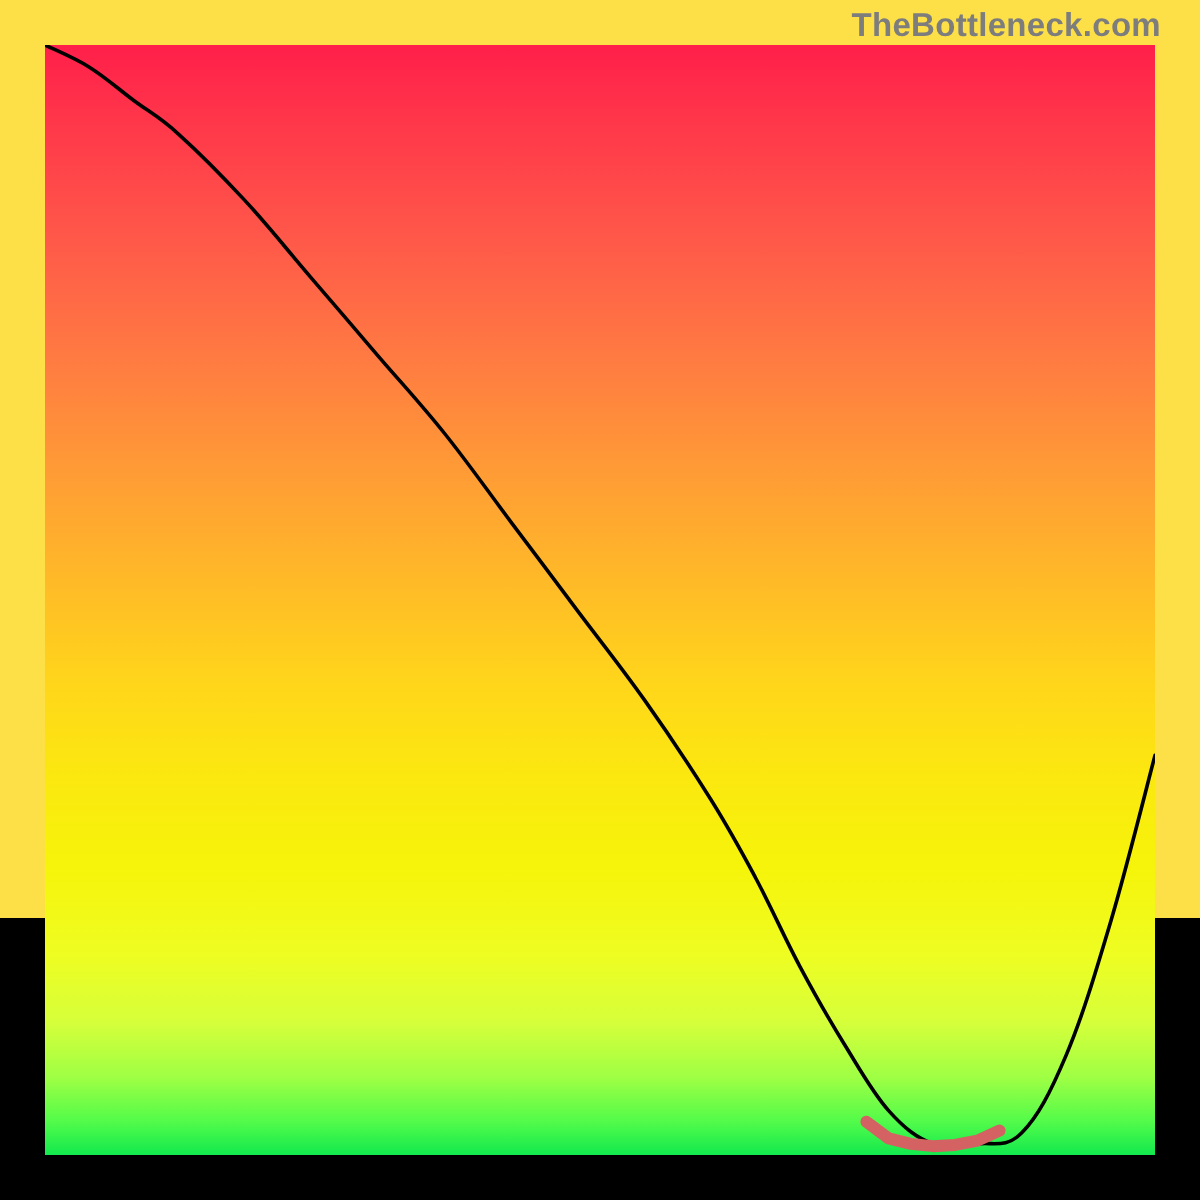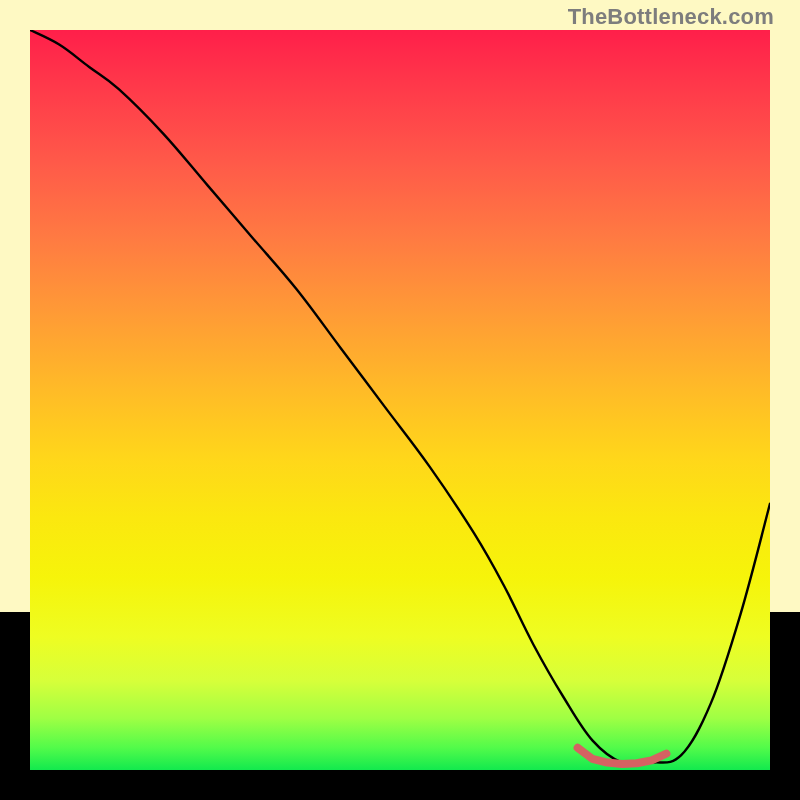--- a/index.html
+++ b/index.html
@@ -10,21 +10,21 @@
     background: #000000;
     overflow: hidden;
     font-family: Arial, Helvetica, sans-serif;
   }
   .frame {
     position: absolute;
     left: 0;
     top: 0;
     width: 800px;
     height: 612px;
-    background: #fef9c3;
+    background: #fde047;
   }
   .plot-area {
     position: absolute;
     left: 30px;
     top: 30px;
     width: 740px;
     height: 740px;
     
     background: linear-gradient(
       to bottom,

